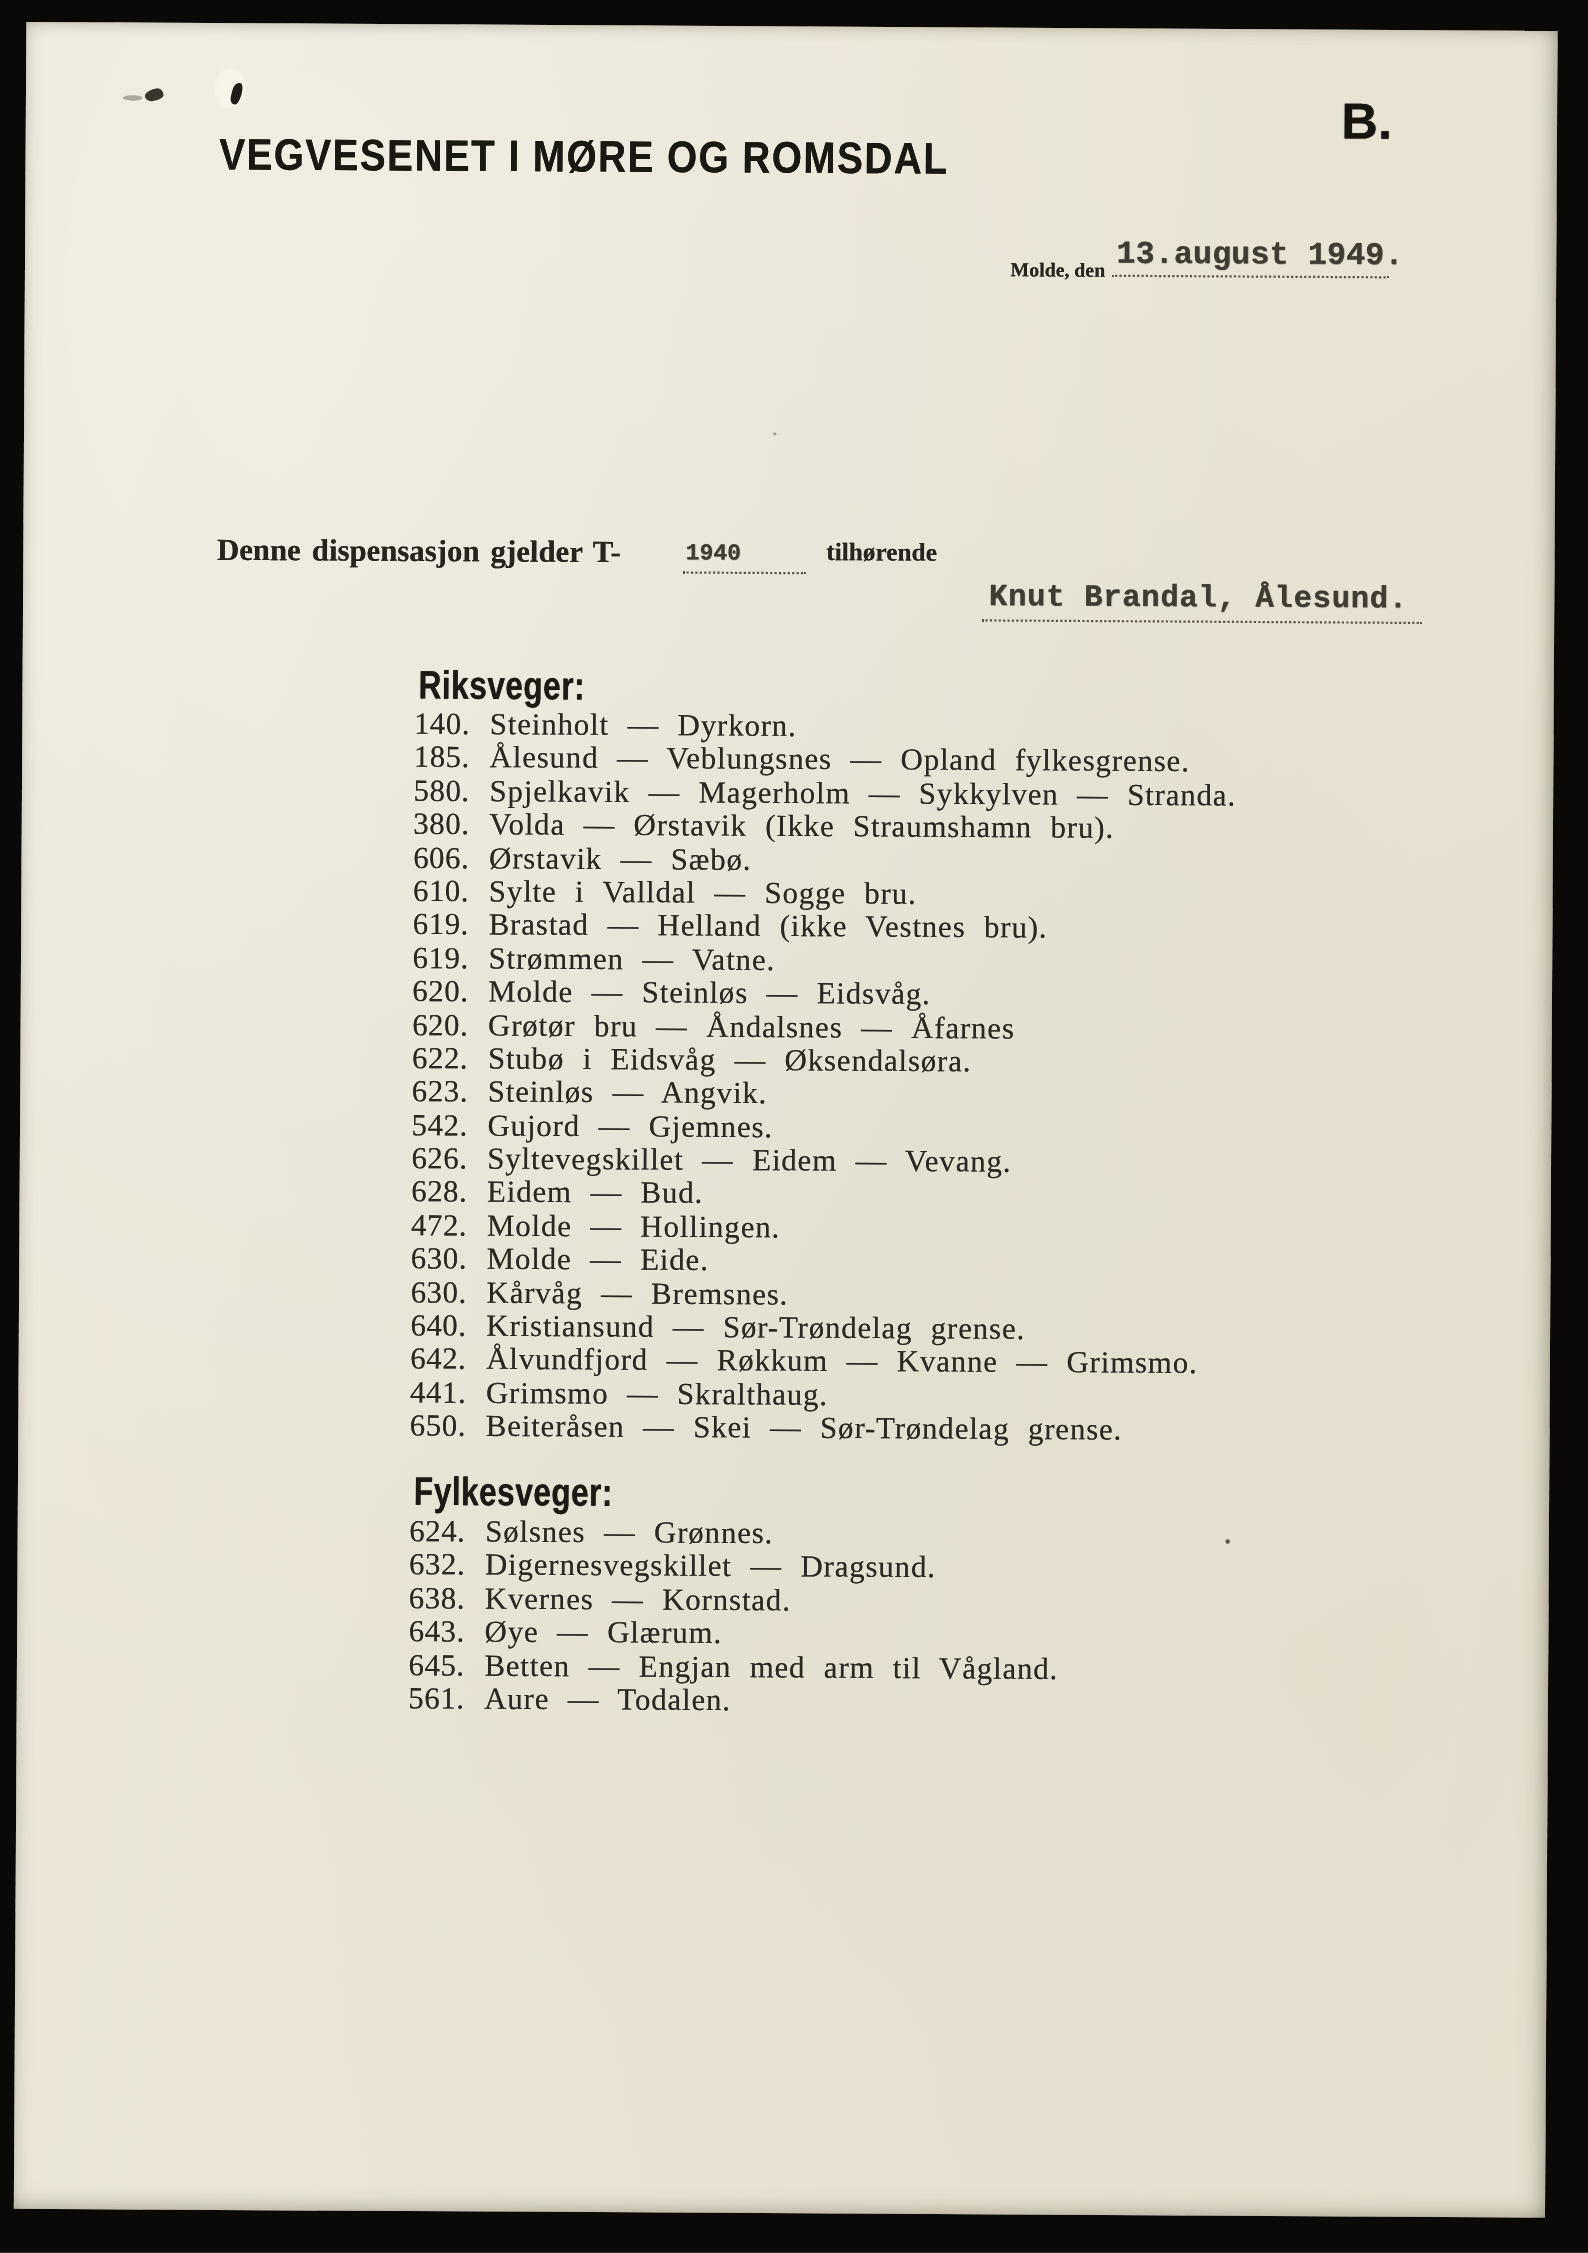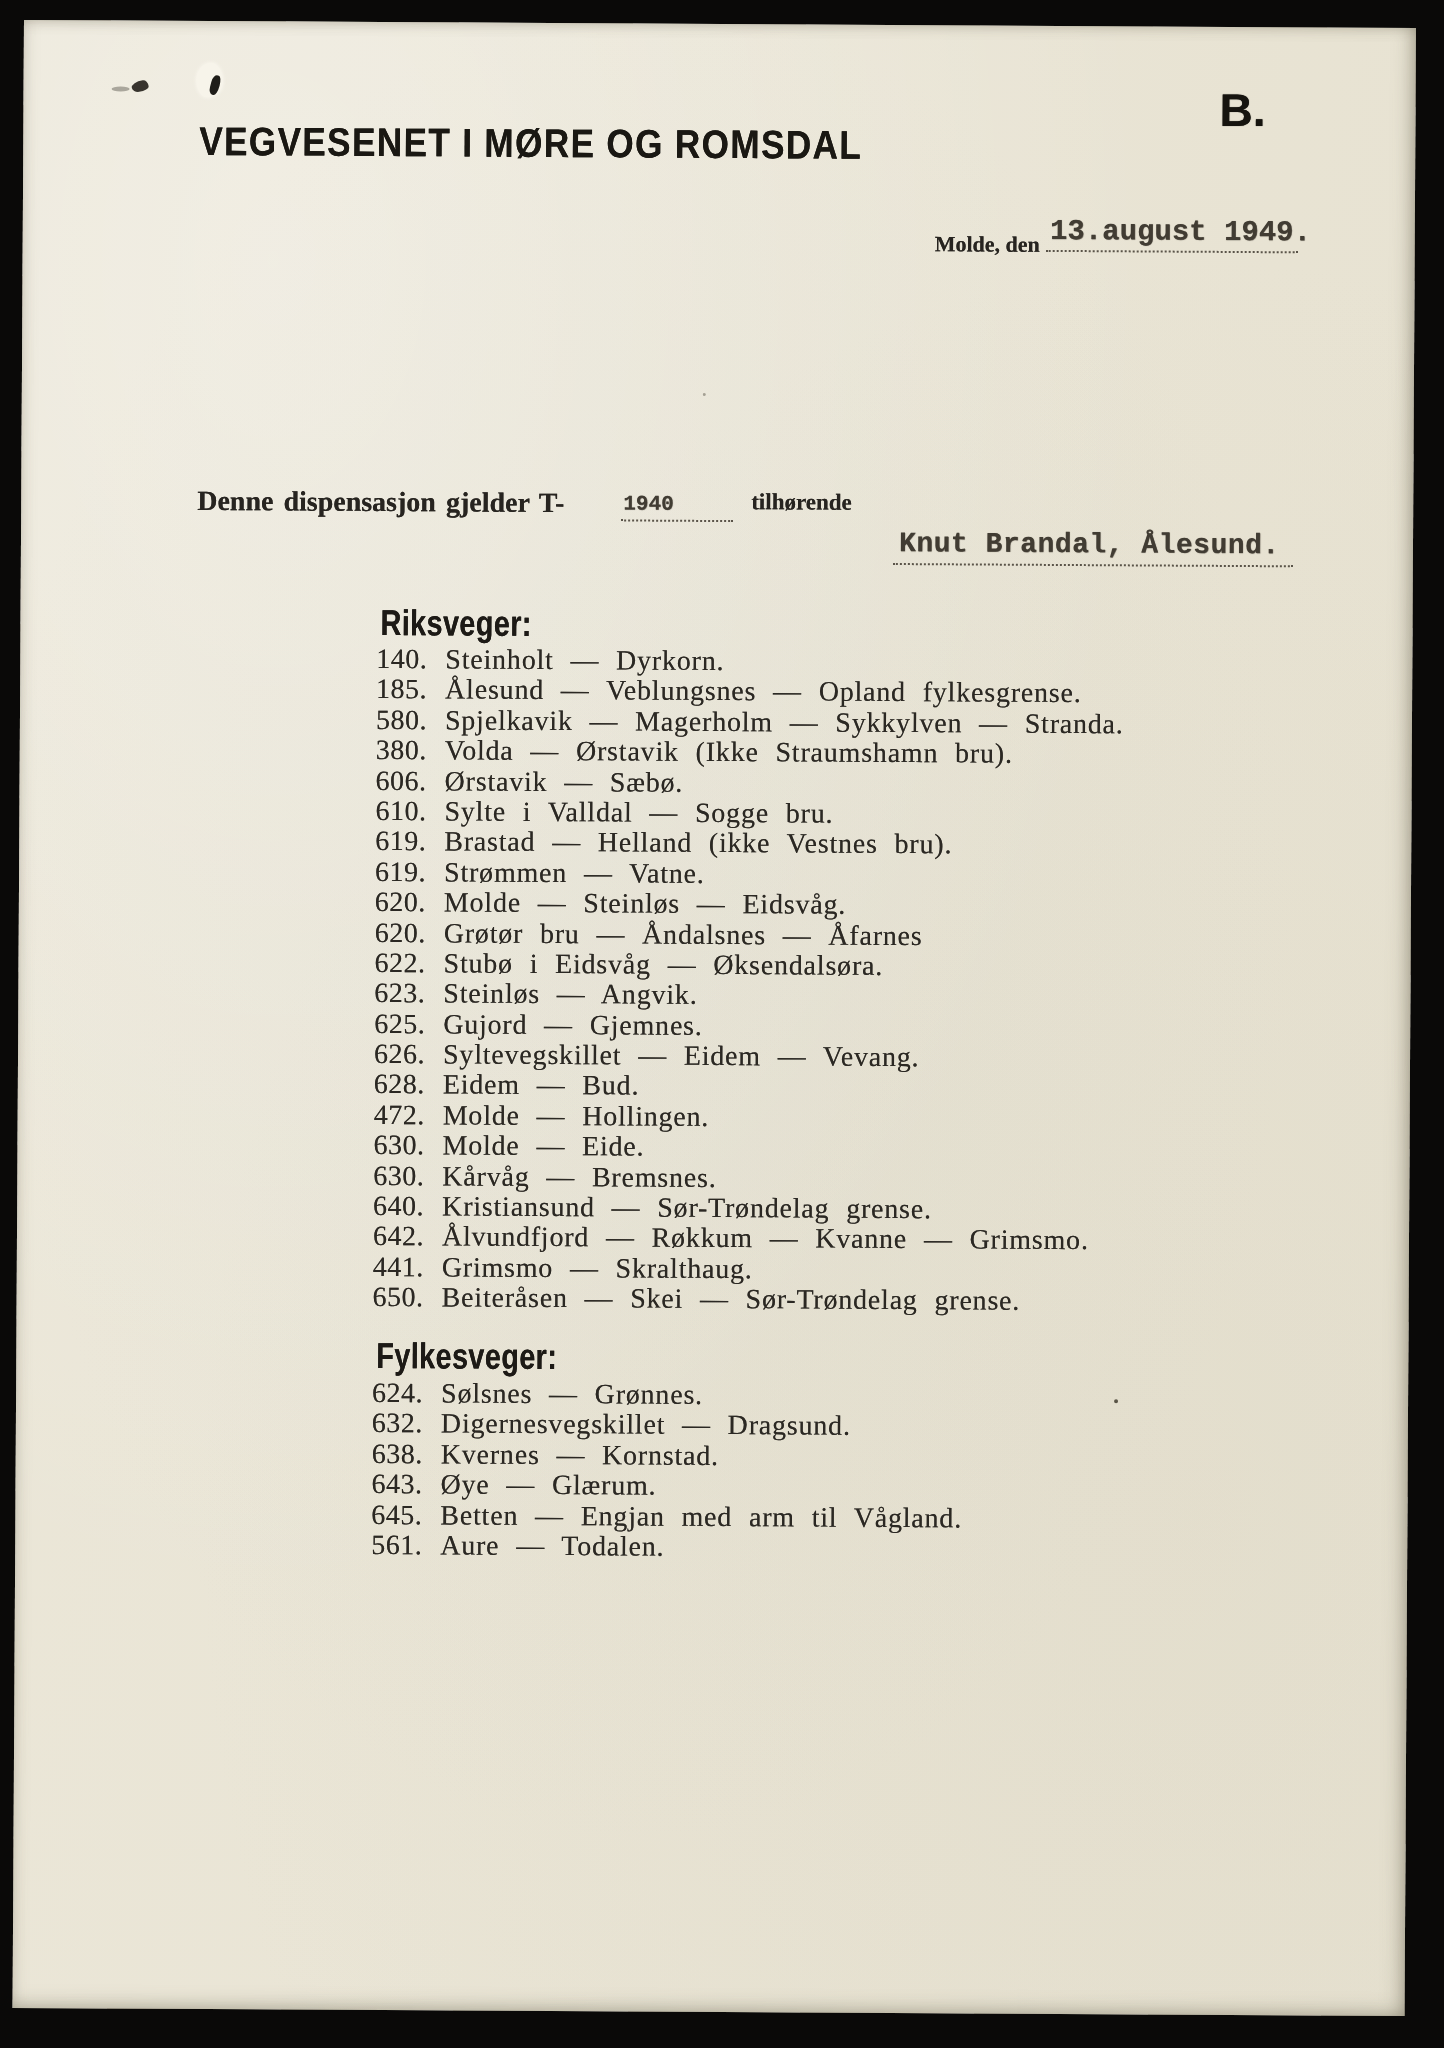--- a/index.html
+++ b/index.html
@@ -55,21 +55,21 @@
     left:896px;top:188px;
     display:flex;align-items:baseline;
     white-space:nowrap;
   }
   .printed{
     font-family:"Liberation Serif", serif;
     font-weight:bold;
     color:#272420;
     text-shadow:0 0 0.5px rgba(39,36,32,0.8);
   }
-  .date-printed{font-size:22px;margin-left:16px;}
+  .date-printed{font-size:18px;}
   .fill-field{
     border-bottom:2px dotted #5a5449;
     position:relative;
   }
   .date-field{width:252px;height:36px;margin-left:6px;}
   .typed{
     font-family:"Liberation Mono", monospace;
     font-weight:bold;
     color:#413c33;
     letter-spacing:0px;
@@ -220,21 +220,21 @@
       </div>
       <div class="route-row">
         <span class="route-num">622.</span>
         <span class="route-desc">Stubø i Eidsvåg — Øksendalsøra.</span>
       </div>
       <div class="route-row">
         <span class="route-num">623.</span>
         <span class="route-desc">Steinløs — Angvik.</span>
       </div>
       <div class="route-row">
-        <span class="route-num">625.</span>
+        <span class="route-num">542.</span>
         <span class="route-desc">Gujord — Gjemnes.</span>
       </div>
       <div class="route-row">
         <span class="route-num">626.</span>
         <span class="route-desc">Syltevegskillet — Eidem — Vevang.</span>
       </div>
       <div class="route-row">
         <span class="route-num">628.</span>
         <span class="route-desc">Eidem — Bud.</span>
       </div>

